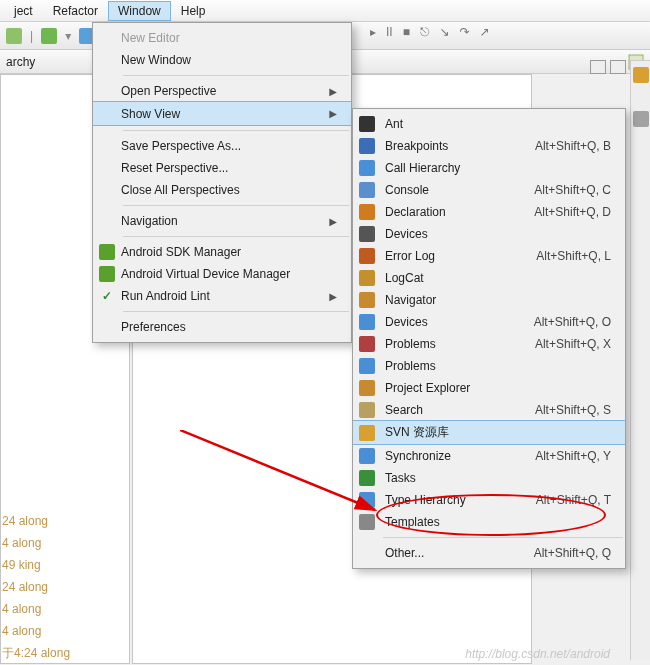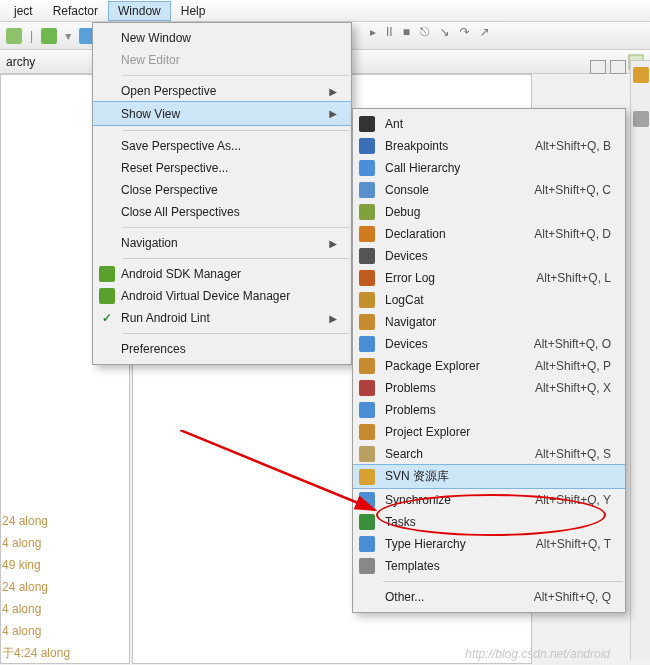--- a/index.html
+++ b/index.html
@@ -134,27 +134,27 @@
   <div>24  along</div>
   <div>4  along</div>
   <div>49  king</div>
   <div>24  along</div>
   <div>4  along</div>
   <div>4  along</div>
   <div>于4:24  along</div>
 </div>
 
 <div id="window-menu" class="dropdown">
+    <div class="row disabled">
+      <span class="iconcol"></span>
+      <span>New Editor</span>
+    </div>
     <div class="row">
       <span class="iconcol"></span>
       <span>New Window</span>
-    </div>
-    <div class="row disabled">
-      <span class="iconcol"></span>
-      <span>New Editor</span>
     </div>
     <div class="sep"></div>
     <div class="row">
       <span class="iconcol"></span>
       <span>Open Perspective</span>
       <span class="submenu-arrow">▶</span>
     </div>
     <div class="row hover">
       <span class="iconcol"></span>
       <span>Show View</span>
@@ -164,24 +164,20 @@
     <div class="row">
       <span class="iconcol"></span>
       <span>Save Perspective As...</span>
     </div>
     <div class="row">
       <span class="iconcol"></span>
       <span>Reset Perspective...</span>
     </div>
     <div class="row">
       <span class="iconcol"></span>
-      <span>Close Perspective</span>
-    </div>
-    <div class="row">
-      <span class="iconcol"></span>
       <span>Close All Perspectives</span>
     </div>
     <div class="sep"></div>
     <div class="row">
       <span class="iconcol"></span>
       <span>Navigation</span>
       <span class="submenu-arrow">▶</span>
     </div>
     <div class="sep"></div>
     <div class="row">
@@ -232,26 +228,20 @@
     </div>
     <div class="row">
       <span class="iconcol">
         <span class="ic" style="background:#5a8fce"></span>
       </span>
       <span class="lbl">Console</span>
       <span class="shortcut">Alt+Shift+Q, C</span>
     </div>
     <div class="row">
       <span class="iconcol">
-        <span class="ic" style="background:#7fa23e"></span>
-      </span>
-      <span class="lbl">Debug</span>
-    </div>
-    <div class="row">
-      <span class="iconcol">
         <span class="ic" style="background:#d07b1f"></span>
       </span>
       <span class="lbl">Declaration</span>
       <span class="shortcut">Alt+Shift+Q, D</span>
     </div>
     <div class="row">
       <span class="iconcol">
         <span class="ic" style="background:#555555"></span>
       </span>
       <span class="lbl">Devices</span>
@@ -274,27 +264,20 @@
         <span class="ic" style="background:#c78a2e"></span>
       </span>
       <span class="lbl">Navigator</span>
     </div>
     <div class="row">
       <span class="iconcol">
         <span class="ic" style="background:#4a8fd6"></span>
       </span>
       <span class="lbl">Devices</span>
       <span class="shortcut">Alt+Shift+Q, O</span>
-    </div>
-    <div class="row">
-      <span class="iconcol">
-        <span class="ic" style="background:#c78a2e"></span>
-      </span>
-      <span class="lbl">Package Explorer</span>
-      <span class="shortcut">Alt+Shift+Q, P</span>
     </div>
     <div class="row">
       <span class="iconcol">
         <span class="ic" style="background:#b04040"></span>
       </span>
       <span class="lbl">Problems</span>
       <span class="shortcut">Alt+Shift+Q, X</span>
     </div>
     <div class="row">
       <span class="iconcol">

